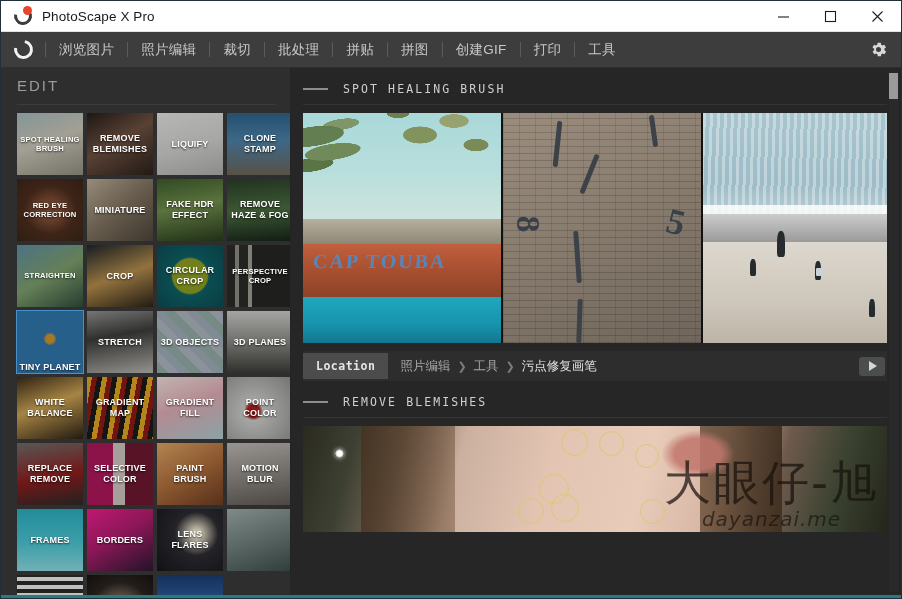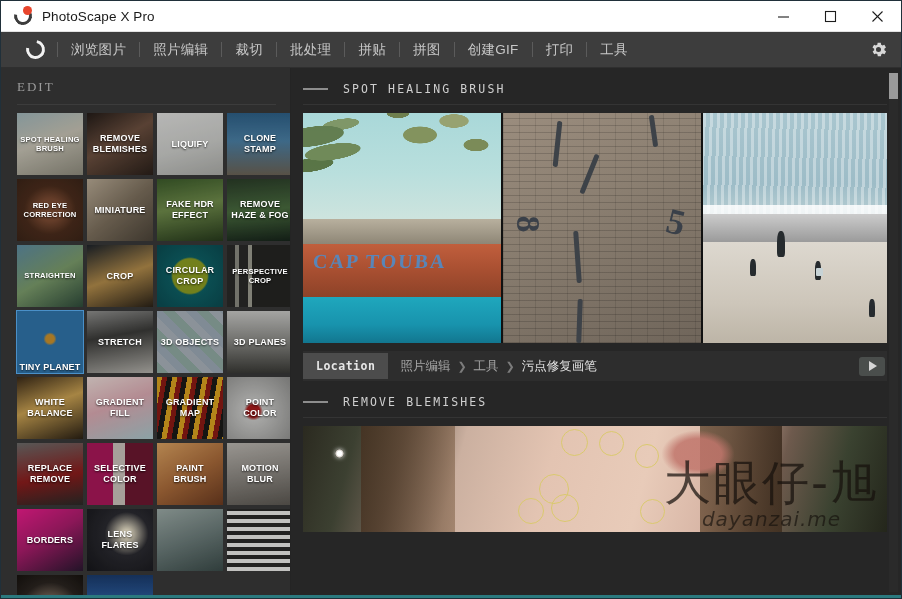--- a/index.html
+++ b/index.html
@@ -51,21 +51,21 @@
     color: #1d1d1d;
   }
   .winbtn svg { display: block; }
 
   
   .menubar {
     height: 36px; flex: 0 0 36px;
     background: #3d3d3d;
     display: flex; align-items: center;
     border-bottom: 1px solid #2f2f2f;
-    padding-left: 20px;
+    padding-left: 8px;
   }
   .menu-logo {
     width: 21px; height: 21px; position: relative;
     margin: 0 9px 0 4px; flex: 0 0 21px;
   }
   .menu-logo .ring {
     position: absolute; inset: 1px; border-radius: 50%;
     border: 3.4px solid #f2f2f2; border-top-color: transparent;
     transform: rotate(-35deg);
   }
@@ -90,22 +90,22 @@
   .sidebar {
     width: 290px; flex: 0 0 290px;
     background: #2e2e2e;
     position: relative; overflow: hidden;
     border-right: 1px solid #242424;
   }
   .sidebar-head {
     padding: 9px 0 6px 16px;
   }
   .sidebar-head .lbl {
-    font-family: Liberation Serif, serif;
-    font-size: 13px; color: #9b9b9b; letter-spacing: 2px;
+    font-family: Liberation Sans, sans-serif;
+    font-size: 15px; color: #9b9b9b; letter-spacing: 2px;
   }
   .sidebar-rule {
     height: 1px; background: #3c3c3c; margin: 3px 14px 0 16px;
   }
   .tilegrid {
     display: grid;
     grid-template-columns: repeat(4, 66px);
     gap: 4px;
     padding: 8px 0 0 16px;
   }
@@ -482,30 +482,30 @@
             <div class="thumb" style="background:linear-gradient(180deg,#c6c6c4 0%,#8c8c88 45%,#3a3a36 100%)"></div>
             <div class="shade"></div>
             <div class="tlabel">3D PLANES</div>
           </div>
           <div class="tile">
             <div class="thumb" style="background:linear-gradient(160deg,#3a2a18 0%,#c8a052 45%,#2a2014 100%)"></div>
             <div class="shade"></div>
             <div class="tlabel">WHITE BALANCE</div>
           </div>
           <div class="tile">
+            <div class="thumb" style="background:repeating-linear-gradient(100deg,#d8a020 0 5px,#8a1a14 5px 10px,#1a1a18 10px 15px)"></div>
+            <div class="shade"></div>
+            <div class="tlabel">GRADIENT MAP</div>
+          </div>
+          <div class="tile">
             <div class="thumb" style="background:linear-gradient(160deg,#e8d8d4 0%,#d8a8b0 45%,#a8c4c8 100%)"></div>
             <div class="shade"></div>
             <div class="tlabel">GRADIENT FILL</div>
           </div>
           <div class="tile">
-            <div class="thumb" style="background:repeating-linear-gradient(100deg,#d8a020 0 5px,#8a1a14 5px 10px,#1a1a18 10px 15px)"></div>
-            <div class="shade"></div>
-            <div class="tlabel">GRADIENT MAP</div>
-          </div>
-          <div class="tile">
             <div class="thumb" style="background:radial-gradient(circle at 40% 55%,#a81c1c 0 12%,#c8c8c6 18%,#8a8a88 100%)"></div>
             <div class="shade"></div>
             <div class="tlabel">POINT COLOR</div>
           </div>
           <div class="tile">
             <div class="thumb" style="background:linear-gradient(170deg,#6a6a68 0%,#8a1c1c 55%,#2a2a28 100%)"></div>
             <div class="shade"></div>
             <div class="tlabel">REPLACE REMOVE</div>
           </div>
           <div class="tile">
@@ -515,20 +515,25 @@
           </div>
           <div class="tile">
             <div class="thumb" style="background:linear-gradient(150deg,#d8a060 0%,#a86a3a 50%,#6a3a20 100%)"></div>
             <div class="shade"></div>
             <div class="tlabel">PAINT BRUSH</div>
           </div>
           <div class="tile">
             <div class="thumb" style="background:linear-gradient(170deg,#b8b4ae 0%,#8a8680 50%,#5a5650 100%)"></div>
             <div class="shade"></div>
             <div class="tlabel">MOTION BLUR</div>
+          </div>
+          <div class="tile">
+            <div class="thumb" style="background:linear-gradient(180deg,#2aa8b8 0%,#48c0cc 55%,#8ad4dc 100%)"></div>
+            <div class="shade"></div>
+            <div class="tlabel">FRAMES</div>
           </div>
           <div class="tile">
             <div class="thumb" style="background:linear-gradient(150deg,#e81c8a 0%,#a81c6a 45%,#2a1830 100%)"></div>
             <div class="shade"></div>
             <div class="tlabel">BORDERS</div>
           </div>
           <div class="tile">
             <div class="thumb" style="background:radial-gradient(circle at 60% 40%,#e8e0c8 0 8%,#2a2a30 40%,#16161a 100%)"></div>
             <div class="shade"></div>
             <div class="tlabel">LENS FLARES</div>

